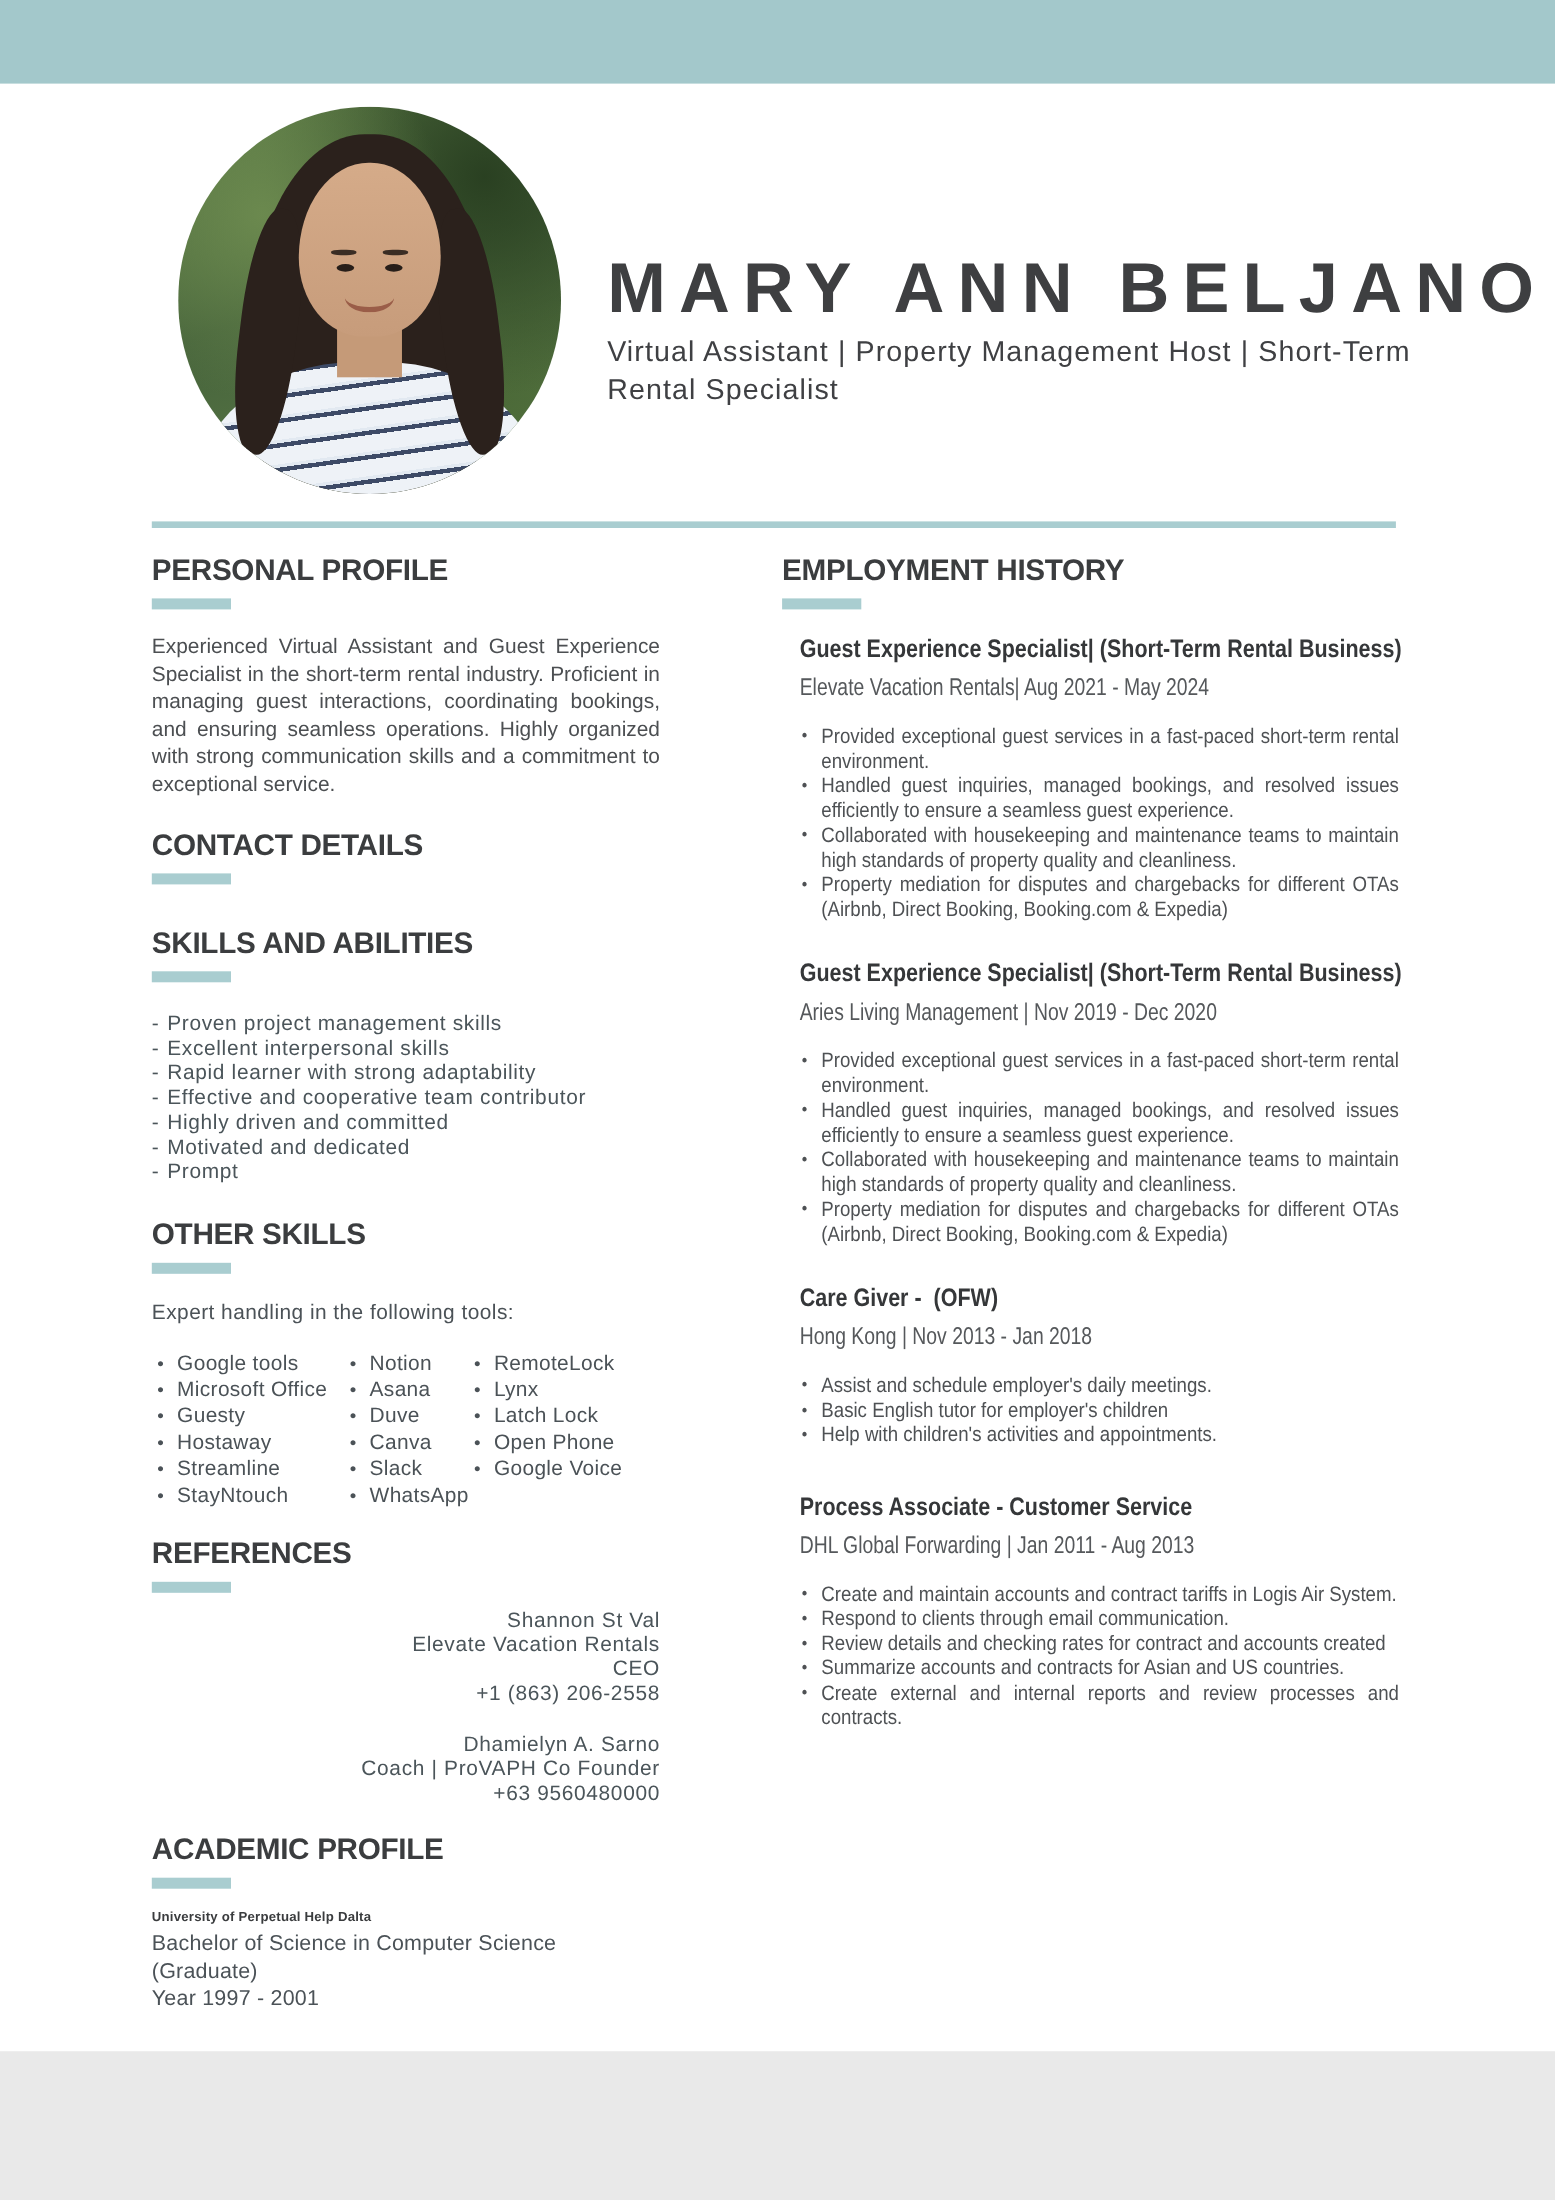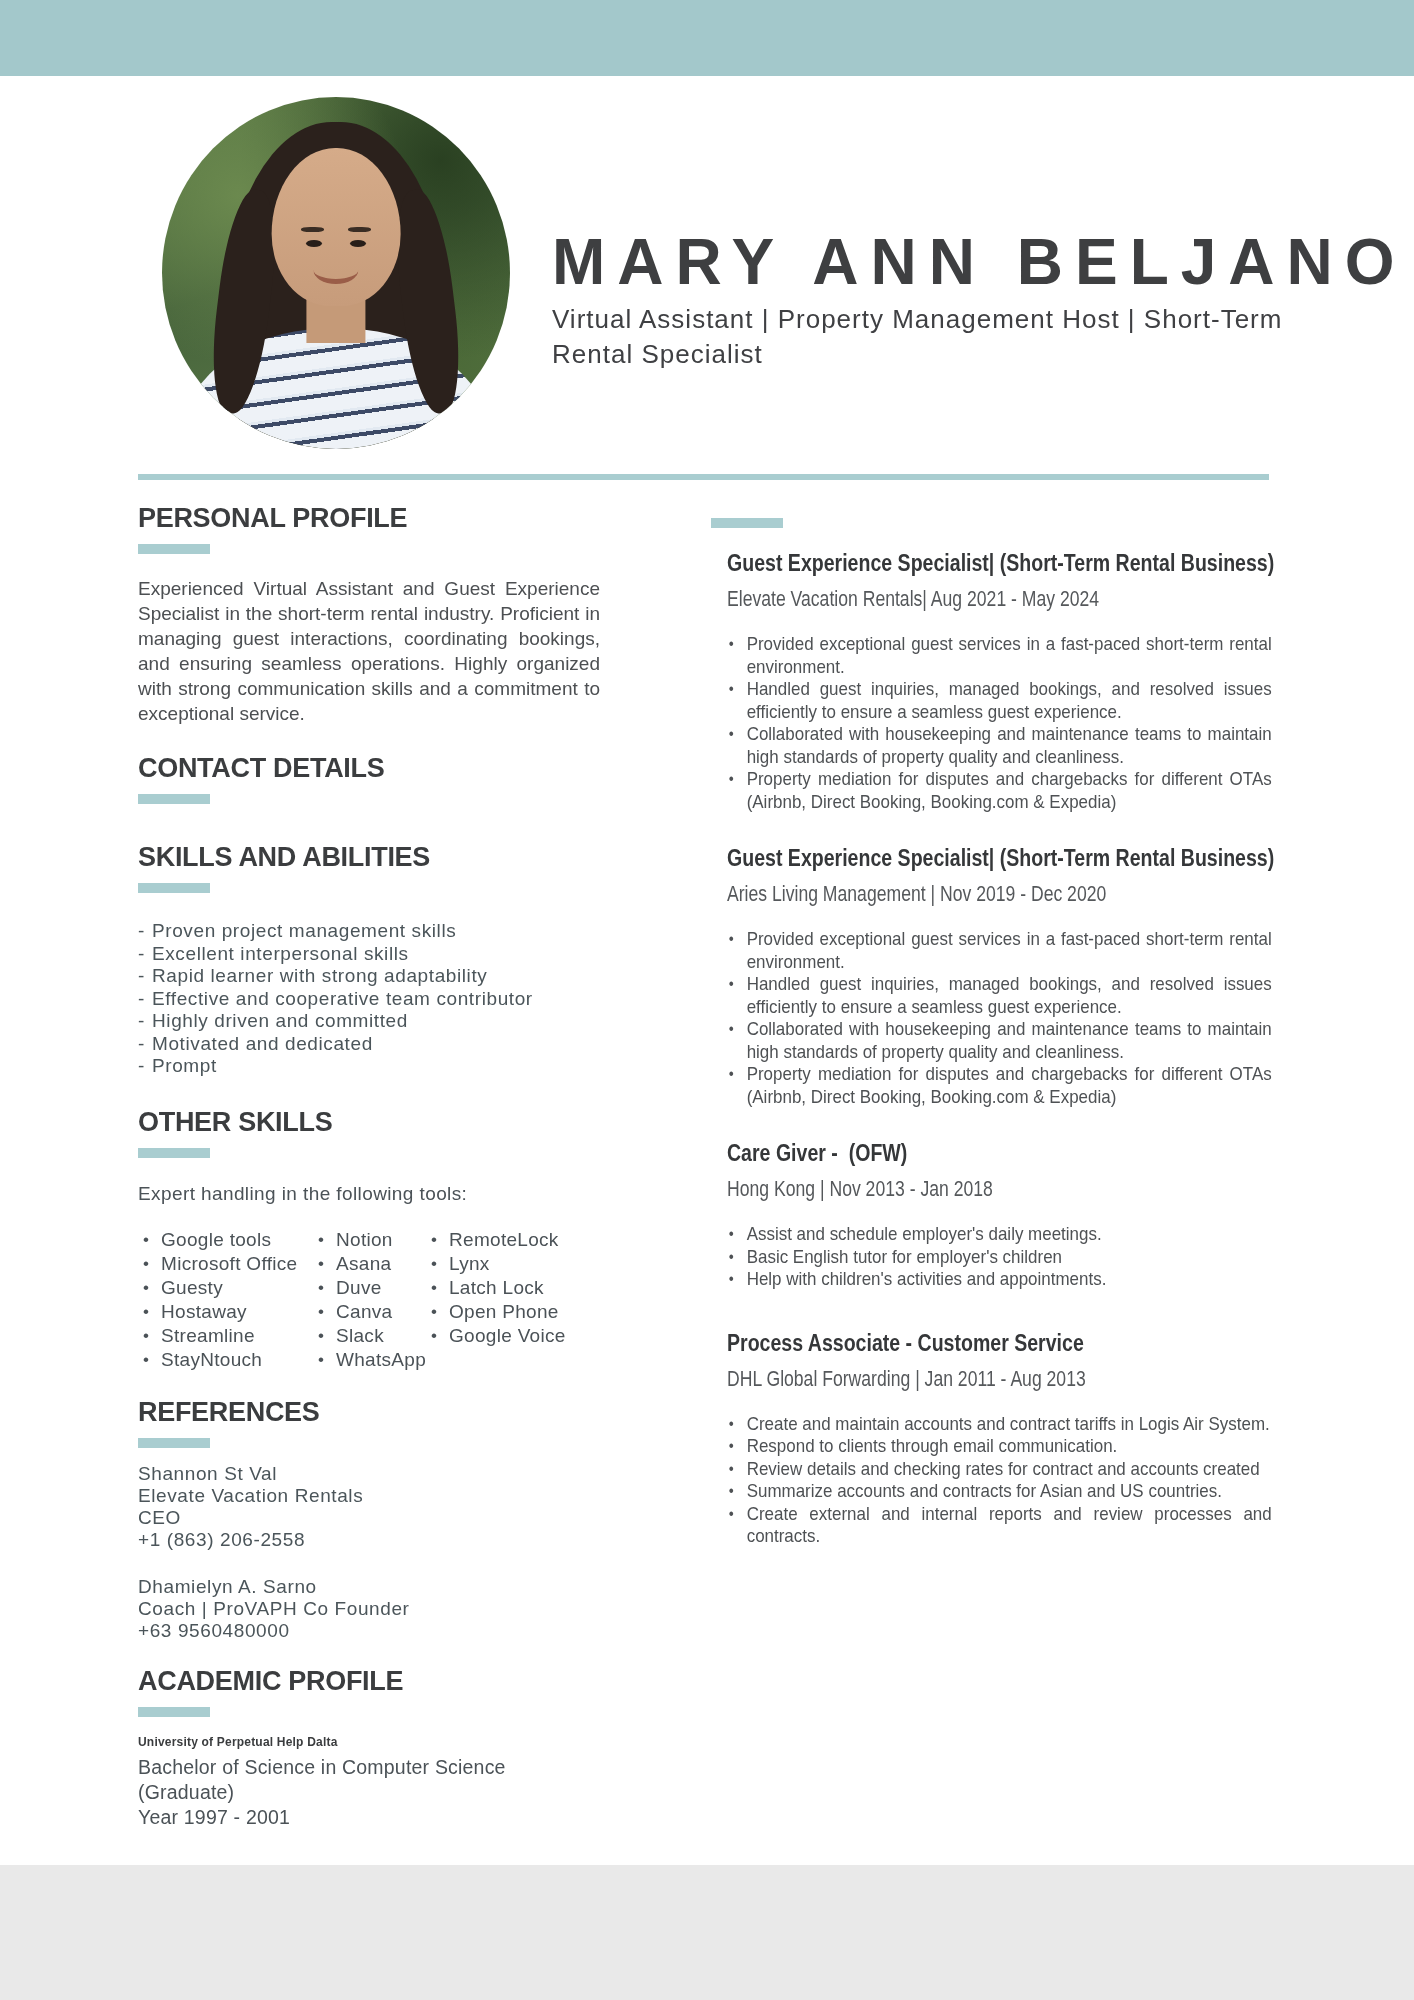--- a/index.html
+++ b/index.html
@@ -62,21 +62,21 @@
   ul.dash{margin-top:27px;font-size:19px;line-height:22.5px;letter-spacing:0.6px;color:#4b555a;}
   ul.dash li{padding-left:14px;position:relative;}
   ul.dash li::before{content:"-";position:absolute;left:0;}
   .tools-intro{margin:25px 0 0 0;font-size:19px;line-height:22px;letter-spacing:0.4px;color:#4b5257;}
   .tools{display:flex;margin-top:23px;}
   ul.tcol{font-size:19px;line-height:24px;letter-spacing:0.3px;color:#4b5257;}
   ul.tcol li{position:relative;padding-left:23px;}
   ul.tcol li::before{content:"\2022";position:absolute;left:5px;font-size:17px;}
   ul.tcol:nth-child(1){width:175px;}
   ul.tcol:nth-child(2){width:113px;}
-  .refs{margin-top:15px;}
+  .refs{margin-top:15px;text-align:right;}
   .ref-entry{font-size:19px;line-height:22.3px;letter-spacing:0.6px;color:#4b555a;}
   .ref-entry + .ref-entry{margin-top:24px;}
   .aca-school{margin:13px 0 0 0;font-size:12px;line-height:25px;font-weight:700;color:#3a3c3e;letter-spacing:0.2px;}
   .aca-line{margin:0;font-size:19.5px;line-height:25px;color:#4b5257;letter-spacing:0.2px;}
 
   
   .cond{transform:scaleX(0.8);transform-origin:0 50%;}
   .jobs{margin:16px;}
   .job{margin-top:33px;}
   .job:first-child{margin-top:23px;}
@@ -209,20 +209,21 @@
       <h2 class="h">ACADEMIC PROFILE</h2>
       <div class="bar"></div>
       <p class="aca-school">University of Perpetual Help Dalta</p>
       <p class="aca-line">Bachelor of Science in Computer Science (Graduate)</p>
       <p class="aca-line">Year 1997 - 2001</p>
     </section>
 
   </aside>
 
   <main class="col-right">
+    <h2 class="h">EMPLOYMENT HISTORY</h2>
     <div class="bar"></div>
     <div class="jobs">
 
     <article class="job">
         <h3>Guest Experience Specialist| (Short-Term Rental Business)</h3>
         <p class="company cond">Elevate Vacation Rentals| Aug 2021 - May 2024</p>
         <ul class="bl">
 
         <li>Provided exceptional guest services in a fast-paced short-term rental environment.</li>
             <li>Handled guest inquiries, managed bookings, and resolved issues efficiently to ensure a seamless guest experience.</li>

